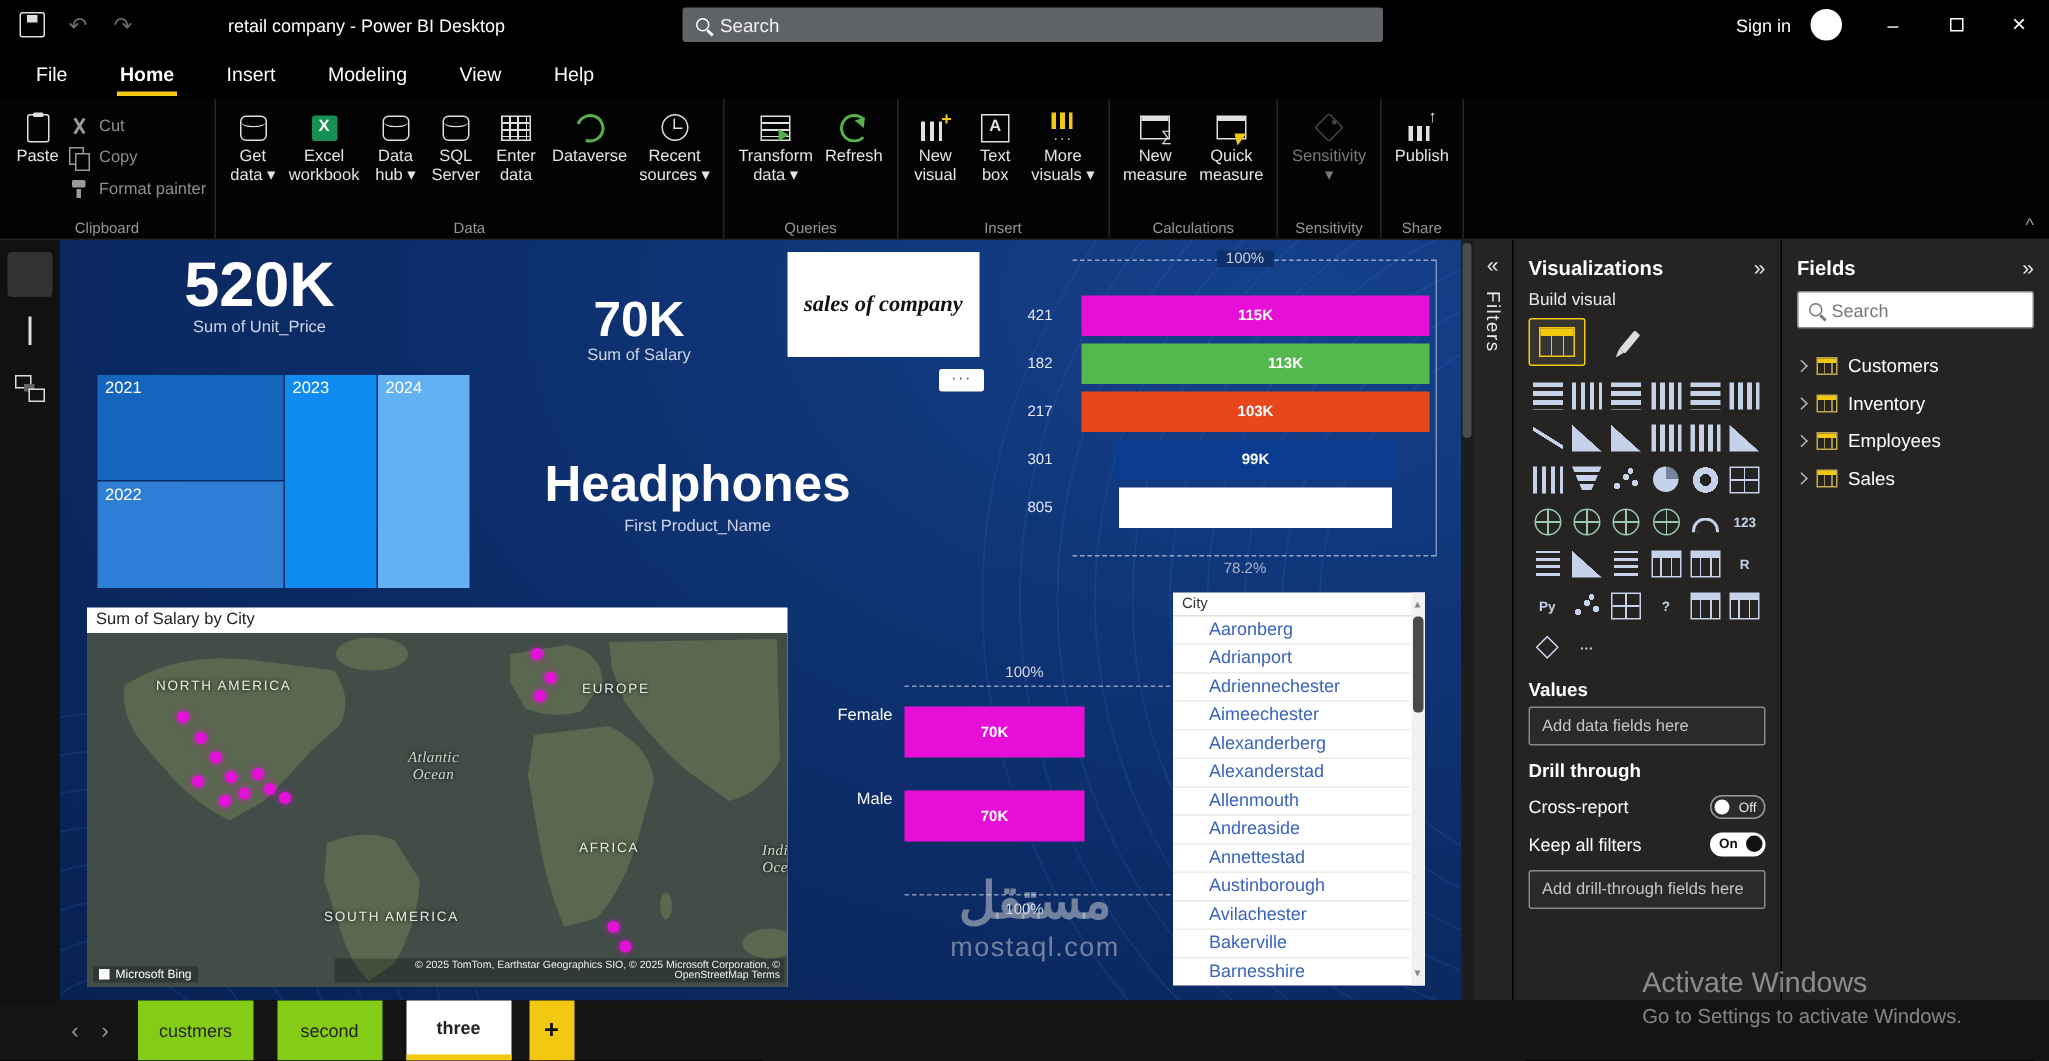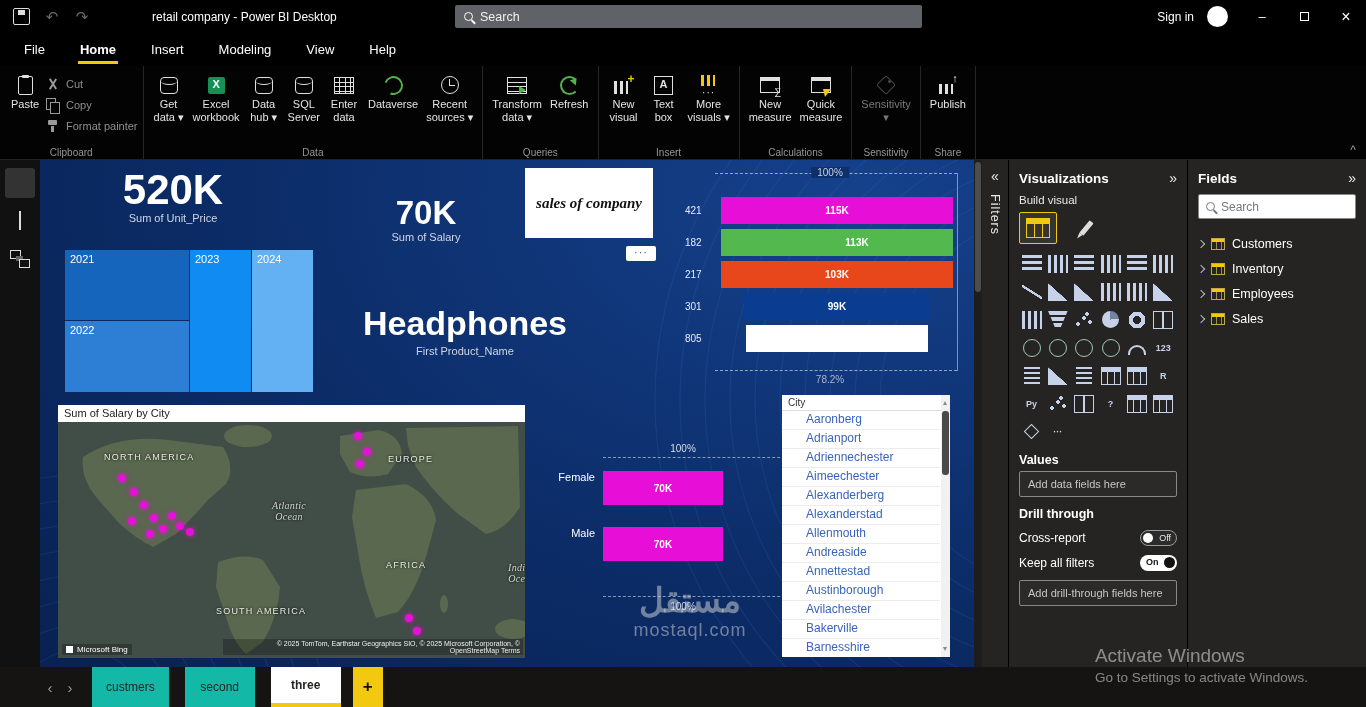--- a/index.html
+++ b/index.html
@@ -215,21 +215,21 @@
   .fsearch input::placeholder{color:#777;opacity:1}
   .frow{display:flex;align-items:center;gap:7px;height:25px;color:#fff;font-size:12.5px}
   .chev{width:6px;height:6px;border-right:1.5px solid #bbb;border-bottom:1.5px solid #bbb;transform:rotate(-45deg);flex:none}
   .i-table-y{width:14px;height:12px;border:1px solid #bfa94a;background:linear-gradient(180deg,#f2c811 0 3px,transparent 3px),linear-gradient(90deg,transparent 4px,#9a8f55 4px 5px,transparent 5px 9px,#9a8f55 9px 10px,transparent 10px);flex:none}
 
   
   .bottombar{position:absolute;left:0;top:667px;width:1366px;height:40px;background:#151413;display:flex;align-items:stretch}
   .pg-nav{width:20px;display:flex;align-items:center;justify-content:center;color:#9a9a9a;font-size:15px}
   .pg-nav:first-child{margin-left:40px}
   .tabs{display:flex;align-items:stretch;gap:16px;margin-left:12px}
-  .tab{min-width:70px;padding:0 14px;background:#14b8a6;color:#252423;font-size:12px;display:flex;align-items:center;justify-content:center}
+  .tab{min-width:70px;padding:0 14px;background:#84cc16;color:#252423;font-size:12px;display:flex;align-items:center;justify-content:center}
   .tab.active{background:#fff;font-weight:bold;border-bottom:4px solid #f2c811}
   .tab-add{width:30px;background:#f2c811;color:#111;font-size:17px;font-weight:bold;display:flex;align-items:center;justify-content:center;margin-left:12px}
 
   
   .activate{position:absolute;right:58px;top:645px;color:rgba(255,255,255,.48);z-index:60}
   .activate .a1{font-size:19px}
   .activate .a2{font-size:13.5px;margin-top:3px}
 </style>
 </head>
 <body>

